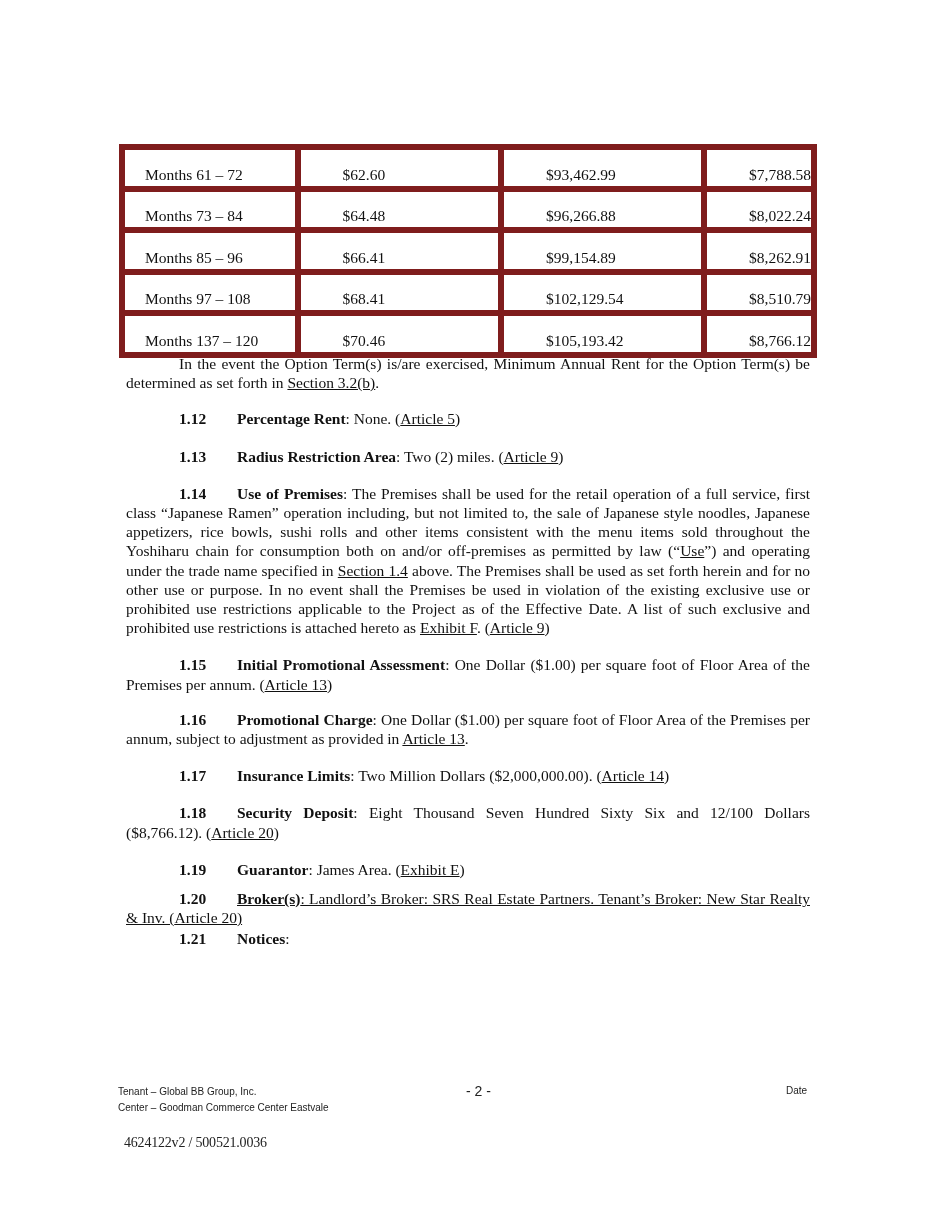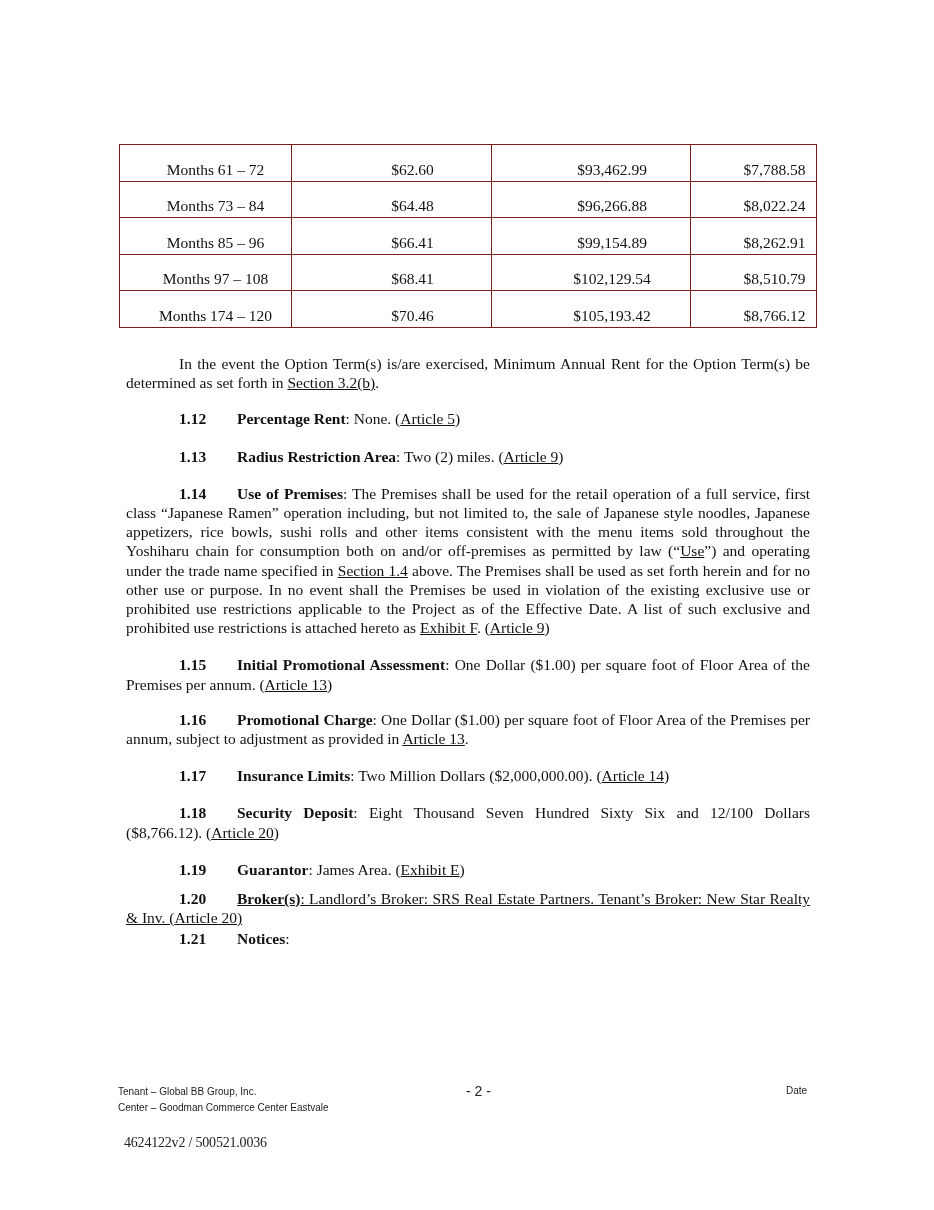--- a/index.html
+++ b/index.html
@@ -9,23 +9,23 @@
     color: #111111;
   }
   .page { position: absolute; left: 0; top: 0; width: 934px; height: 1210px; }
 
   table.rent {
     position: absolute; left: 119px; top: 144px;
     width: 698px; border-collapse: collapse;
     font-size: 15.5px;
   }
   table.rent td {
-    border: 1px solid #7f1d1d;
+    border: 6px solid #7f1d1d;
     height: 33.5px; padding: 0 0 0 20px;
-    vertical-align: bottom; padding-bottom: 2px; text-align: center;
+    vertical-align: bottom; padding-bottom: 2px;
   }
   table.rent td.c0 { width: 151px; }
   table.rent td.c1 { width: 157px; padding-left: 42px; }
   table.rent td.c2 { width: 156px; padding-left: 42px; }
   table.rent td.c3 { padding-left: 42px; margin-left: 46px; }
 
   .body-text {
     position: absolute; left: 126px; width: 684px;
     font-size: 15.5px; line-height: 19.2px;
     text-align: justify;
@@ -70,21 +70,21 @@
           <td class="c2">$99,154.89</td>
           <td class="c3">$8,262.91</td>
         </tr>
         <tr>
           <td class="c0">Months 97 – 108</td>
           <td class="c1">$68.41</td>
           <td class="c2">$102,129.54</td>
           <td class="c3">$8,510.79</td>
         </tr>
         <tr>
-          <td class="c0">Months 174 – 120</td>
+          <td class="c0">Months 137 – 120</td>
           <td class="c1">$70.46</td>
           <td class="c2">$105,193.42</td>
           <td class="c3">$8,766.12</td>
         </tr>
       </tbody>
   </table>
 
   <div class="body-text" style="top:354px;">
     <p class="para indent" style=""><span>In the event the Option Term(s) is/are exercised, Minimum Annual Rent for the Option Term(s) be determined as set forth in </span><span class="u">Section 3.2(b)</span><span>.</span></p>
 

